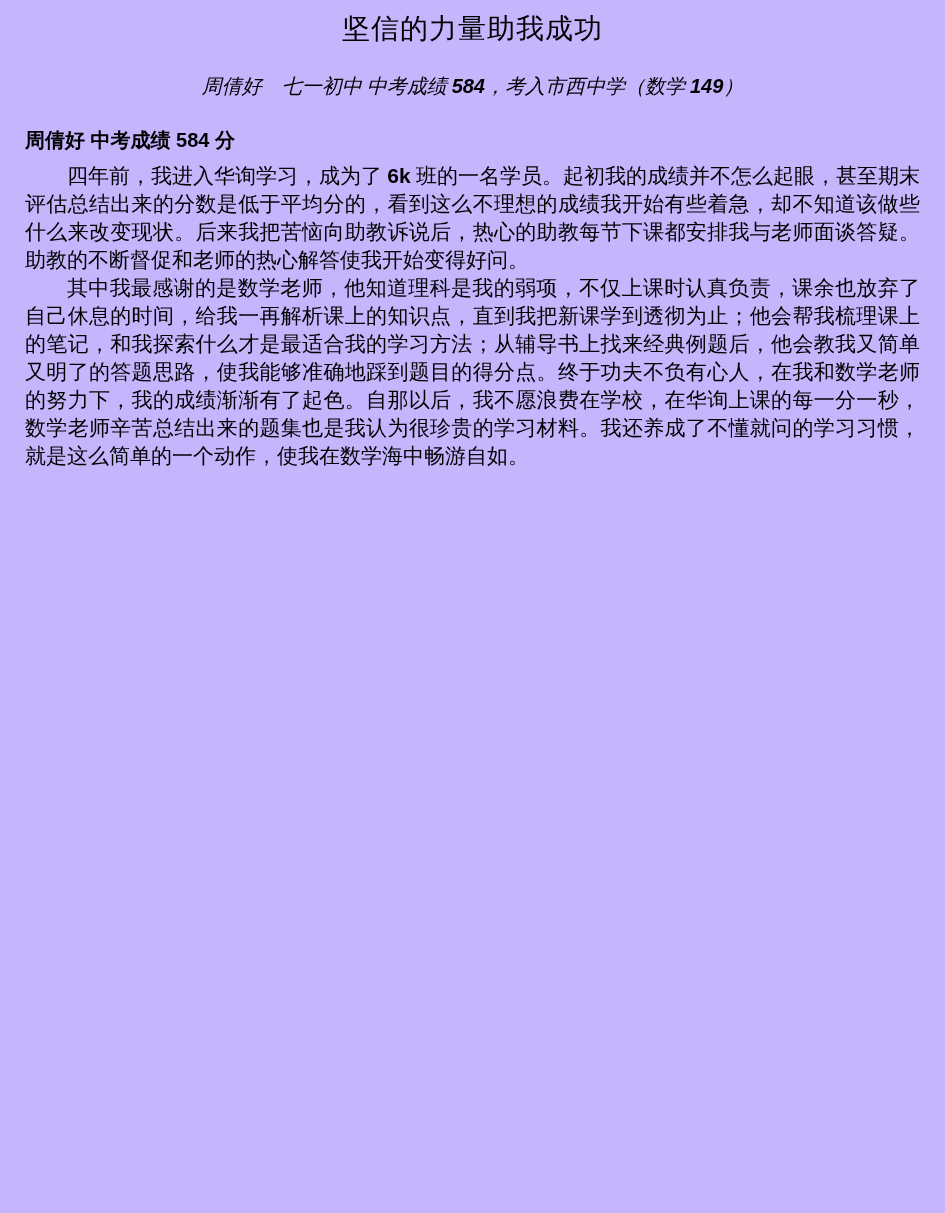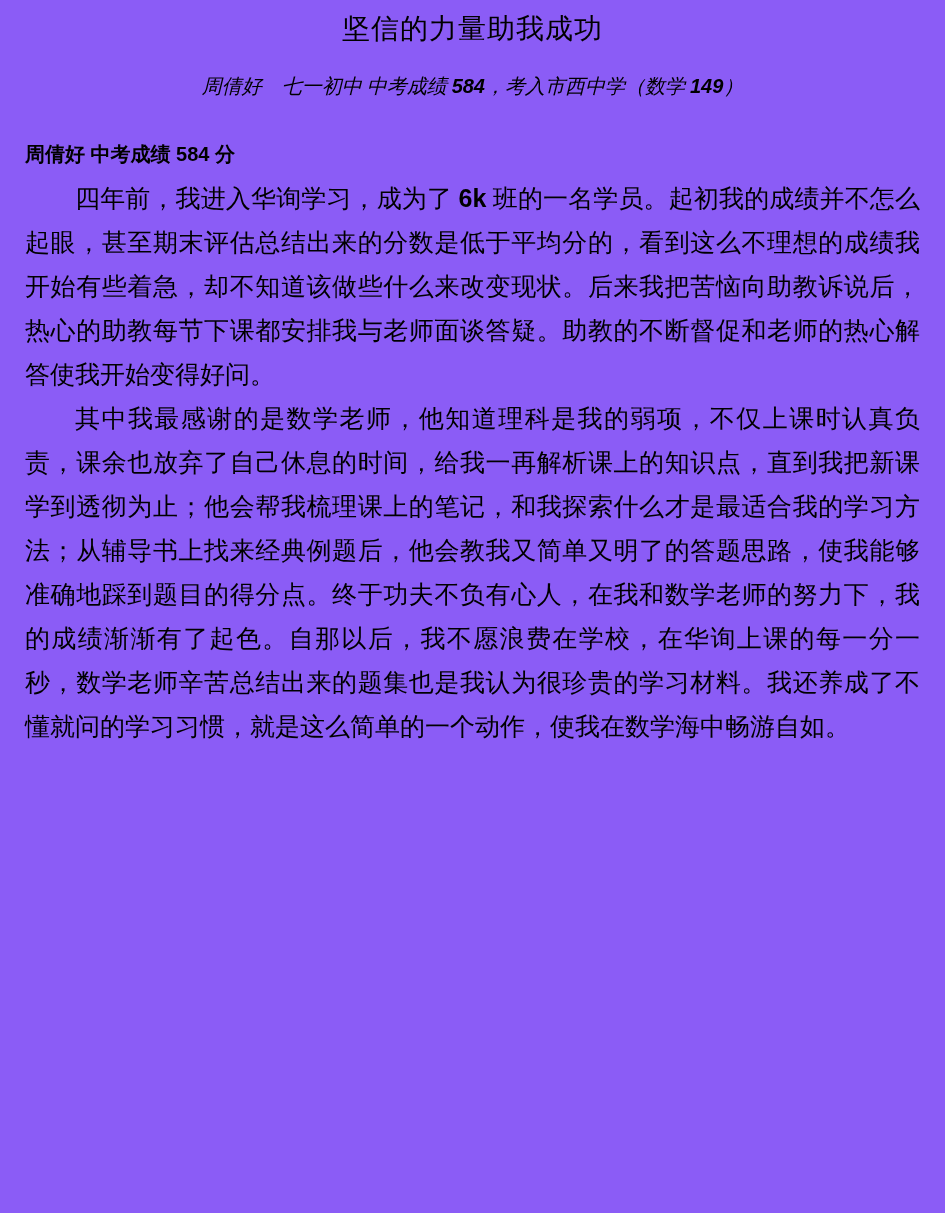--- a/index.html
+++ b/index.html
@@ -1,21 +1,21 @@
 <!DOCTYPE html>
 <html><head>
 <meta charset="utf-8">
 <style>
   * { margin: 0; padding: 0; box-sizing: border-box; }
   html, body { background: #ffffff; }
   .page {
     position: relative;
     width: 945px;
     height: 1213px;
-    background: #8b5cf6;
+    background: #c4b5fd;
     color: #000000;
     font-family: "Liberation Serif", "DejaVu Serif", serif;
     overflow: hidden;
   }
   .doc-title {
     padding-top: 10px;
     text-align: center;
     font-size: 28px;
     font-weight: 400;
     letter-spacing: 1px;
@@ -27,21 +27,21 @@
     font-size: 20px;
     font-family: "Liberation Serif", "DejaVu Serif", serif;
     font-style: italic;
   }
   .hline {
     margin-left: 25px;
     font-size: 20px;
     font-weight: 700;
     font-family: "Liberation Sans", "DejaVu Sans", sans-serif;
   }
-  .hline-1 { margin-top: 41px; }
+  .hline-1 { margin-top: 27px; }
   .hline-2 { margin-top: 30px; }
   .score-table {
     margin-top: 9px;
     margin-left: 112px;
     width: 709px;
     border-collapse: collapse;
     table-layout: fixed;
   }
   .score-table td {
     border: 2px solid #000000;
@@ -49,22 +49,22 @@
     vertical-align: middle;
     font-size: 20px;
     font-family: "Liberation Serif", "DejaVu Serif", serif;
   }
   .score-table tr.head-row td { height: 56px; }
   .score-table tr.data-row td { height: 70px; }
   .body-text {
     margin: 8px 25px 0 25px;
   }
   .para {
-    font-size: 25px;
-    line-height: 44px;
+    font-size: 21px;
+    line-height: 28px;
     text-align: justify;
     text-indent: 2em;
     font-family: "Liberation Serif", "DejaVu Serif", serif;
   }
   .num, b.rich-bold {
     font-weight: 700;
     font-family: "Liberation Sans", "DejaVu Sans", sans-serif;
   }
 </style>
 </head>

